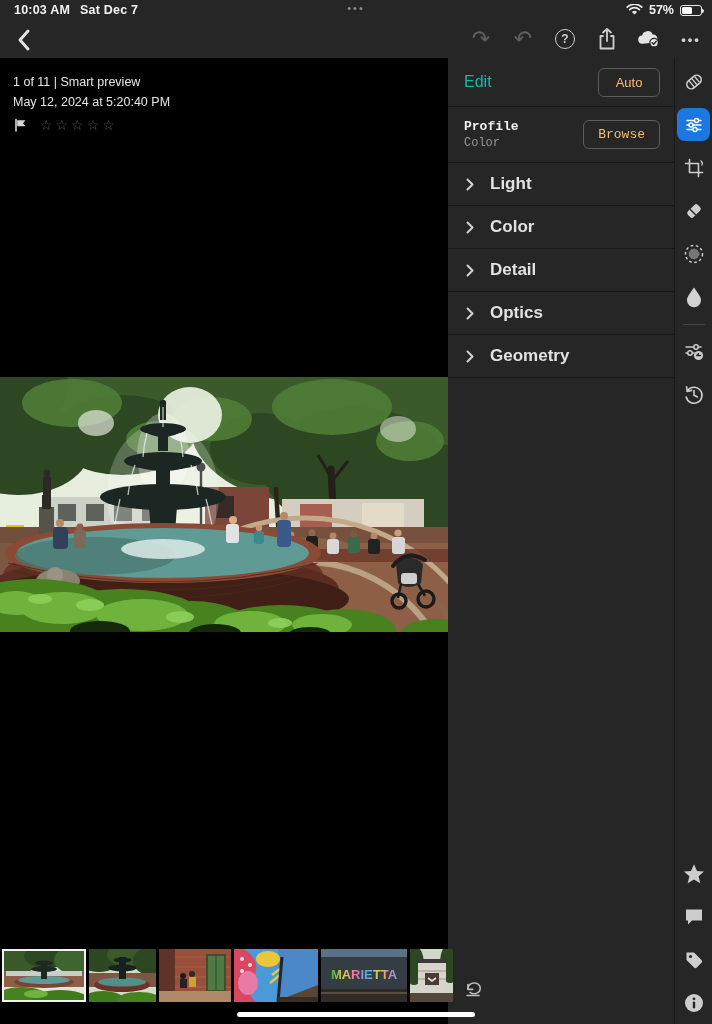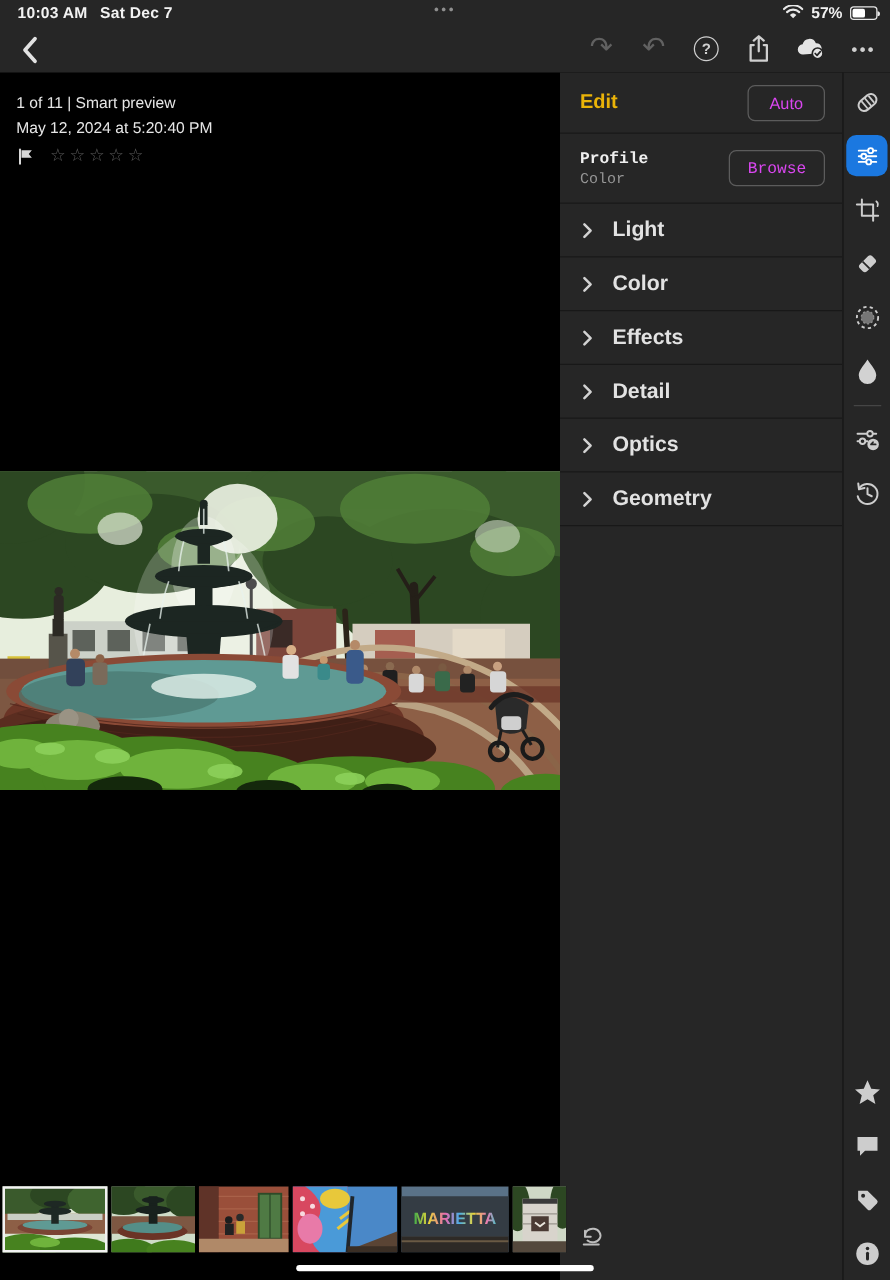--- a/index.html
+++ b/index.html
@@ -32,22 +32,22 @@
   .rating-row { margin-top:5px; display:flex; align-items:center; gap:12px; height:16px; }
   .stars { color:#5c5c5c; font-size:14px; letter-spacing:3px; font-family:"DejaVu Sans", sans-serif; }
 
   
   .photo { position:absolute; left:0; top:377px; width:448px; height:255px; }
   .photo svg { display:block; width:100%; height:100%; }
 
   
   .edit-panel { position:absolute; left:448px; top:58px; width:226px; height:966px; background:#262626; }
   .panel-header { height:49px; display:flex; align-items:center; justify-content:space-between; padding:0 14px 0 16px; border-bottom:1px solid #181818; }
-  .panel-title { color:#eab308; font-size:16px; font-weight:700; }
-  .pill-btn { border:1px solid #5c5c5c; background:transparent; color:#d946ef; font-size:13px; border-radius:6px; padding:6px 14px; min-width:62px; text-align:center; font-family:inherit; }
+  .panel-title { color:#14b8a6; font-size:16px; font-weight:400; }
+  .pill-btn { border:1px solid #5c5c5c; background:transparent; color:#fdba74; font-size:13px; border-radius:6px; padding:6px 14px; min-width:62px; text-align:center; font-family:inherit; }
   .profile-row { height:56px; display:flex; align-items:center; justify-content:space-between; padding:0 14px 0 16px; border-bottom:1px solid #181818;font-family:Liberation Mono, monospace; }
   .profile-label { color:#efefef; font-size:13px; font-weight:700; line-height:17px; }
   .profile-value { color:#969696; font-size:12px; line-height:16px; }
   .section-row { height:43px; display:flex; align-items:center; gap:16px; padding:0 16px 0 18px; border-bottom:1px solid #181818; }
   .section-label { color:#e2e2e2; font-size:17px; font-weight:700; }
   .chev { flex:0 0 auto; display:flex; }
   .reset-btn { position:absolute; left:14px; bottom:26px; width:24px; height:20px; display:flex; align-items:center; justify-content:center; }
 
   
   .sidebar { position:absolute; left:674px; top:58px; width:38px; height:966px; background:#262626; border-left:1px solid #191919; display:flex; flex-direction:column; align-items:center; padding-top:2px; }
@@ -344,28 +344,20 @@
           </svg>
         </span>
       <span class="section-label">Color</span>
     </div>
     <div class="section-row">
       <span class="chev">
           <svg width="8" height="13" viewBox="0 0 8 13">
             <polyline points="1.5,1.5 6.5,6.5 1.5,11.5" fill="none" stroke="#d2d2d2" stroke-width="2" stroke-linecap="round" stroke-linejoin="round"></polyline>
           </svg>
         </span>
-      <span class="section-label">Effects</span>
-    </div>
-    <div class="section-row">
-      <span class="chev">
-          <svg width="8" height="13" viewBox="0 0 8 13">
-            <polyline points="1.5,1.5 6.5,6.5 1.5,11.5" fill="none" stroke="#d2d2d2" stroke-width="2" stroke-linecap="round" stroke-linejoin="round"></polyline>
-          </svg>
-        </span>
       <span class="section-label">Detail</span>
     </div>
     <div class="section-row">
       <span class="chev">
           <svg width="8" height="13" viewBox="0 0 8 13">
             <polyline points="1.5,1.5 6.5,6.5 1.5,11.5" fill="none" stroke="#d2d2d2" stroke-width="2" stroke-linecap="round" stroke-linejoin="round"></polyline>
           </svg>
         </span>
       <span class="section-label">Optics</span>
     </div>

